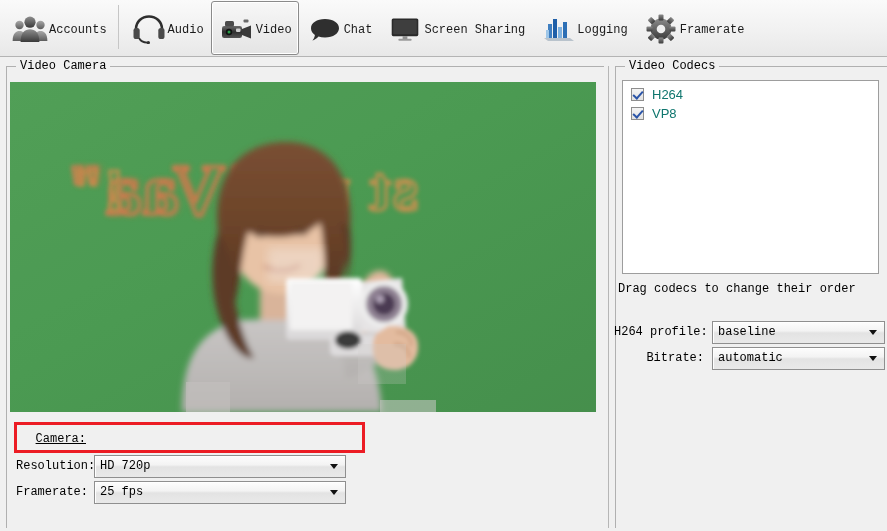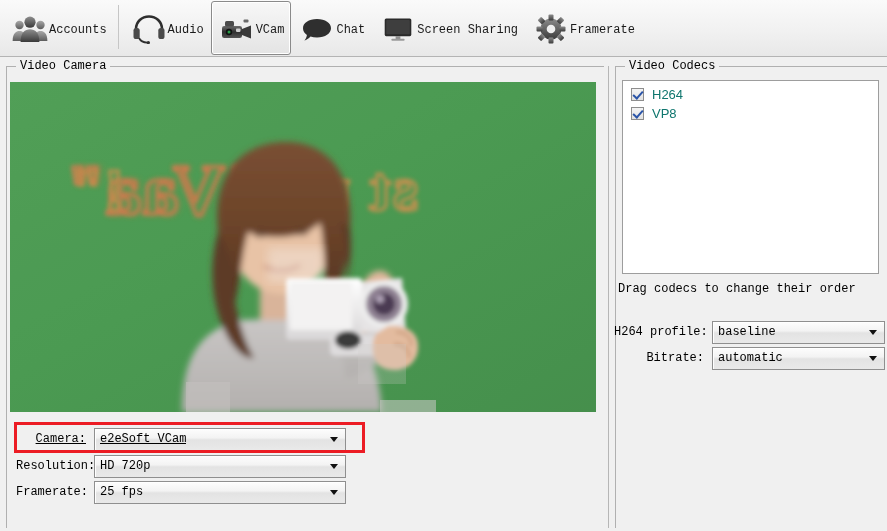--- a/index.html
+++ b/index.html
@@ -294,21 +294,21 @@
         </defs>
         <rect x="4" y="11" width="20" height="12" rx="2.2" fill="url(#gCam)"></rect>
         <path d="M24 14 L33 10.5 V23.5 L24 20 Z" fill="#3a3a3a"></path>
         <rect x="7" y="6" width="9" height="5.5" rx="1.6" fill="#4a4a4a"></rect>
         <circle cx="11" cy="17" r="3.2" fill="#111"></circle>
         <circle cx="11" cy="17" r="1.5" fill="#2a9d4a"></circle>
         <rect x="18" y="13.5" width="4.5" height="3.4" rx="0.8" fill="#cfcfcf"></rect>
         <rect x="25.5" y="4.5" width="5" height="3" rx="1" fill="#6a6a6a"></rect>
       </svg>
     </span>
-    <span class="tb-lbl">VCam</span>
+    <span class="tb-lbl">Video</span>
   </div>
 
   <div class="tb-item">
     <span class="tb-ico">
       <svg width="34" height="28" viewBox="0 0 34 28">
         <path d="M17 4 C25.3 4 31 8.1 31 13.2 C31 18.3 25.3 22.4 17 22.4
                  C14.6 22.4 12.4 22.1 10.5 21.5 C8.6 23.6 6.5 25 4.4 25.6
                  C5.9 23.7 6.8 21.8 6.9 20 C4.4 18.2 3 15.8 3 13.2
                  C3 8.1 8.7 4 17 4 Z" fill="#2f2f2f"></path>
       </svg>
@@ -321,20 +321,33 @@
       <svg width="40" height="28" viewBox="0 0 40 28">
         <rect x="6" y="3" width="28" height="18.5" rx="1.6" fill="#2b2b2b"></rect>
         <rect x="7.6" y="4.6" width="24.8" height="15" rx="0.8" fill="#3e3e3e"></rect>
         <rect x="17.5" y="21.5" width="5" height="3.2" fill="#8f8f8f"></rect>
         <rect x="13" y="24.3" width="14" height="2.1" rx="1" fill="#9a9a9a"></rect>
       </svg>
     </span>
     <span class="tb-lbl">Screen Sharing</span>
   </div>
 
+  <div class="tb-item">
+    <span class="tb-ico">
+      <svg width="36" height="28" viewBox="0 0 36 28">
+        <path d="M4 23 L30 23 L34 26 L8 26 Z" fill="#b9c3cc"></path>
+        <rect x="8" y="9" width="4" height="14" fill="#3f7fc1"></rect>
+        <rect x="13" y="4" width="4" height="19" fill="#1f5fa8"></rect>
+        <rect x="18" y="12" width="4" height="11" fill="#7fb2e0"></rect>
+        <rect x="23" y="7" width="4" height="16" fill="#2d6fb5"></rect>
+        <rect x="6" y="15" width="3" height="8" fill="#9ec6e8"></rect>
+      </svg>
+    </span>
+    <span class="tb-lbl">Logging</span>
+  </div>
 
   <div class="tb-item">
     <span class="tb-ico">
       <svg width="32" height="30" viewBox="0 0 32 30">
         <defs>
           <linearGradient id="gGear" x1="0" y1="0" x2="0" y2="1">
             <stop offset="0" stop-color="#8c8c8c"></stop>
               <stop offset="1" stop-color="#3b3b3b"></stop>
           </linearGradient>
         </defs>
@@ -456,24 +469,20 @@
       <rect x="348" y="262" width="48" height="40" fill="#cfcbc9" opacity="0.45"></rect>
     </g>
     <g opacity="0.35" filter="url(#blurL)">
       <rect x="258" y="166" width="56" height="34" fill="#f5f2f0"></rect>
     </g>
   </svg>
 </div>
 
 <div class="ctl-row" id="row-camera">
   <span class="ctl-lbl">Camera:</span>
-  <div class="combo">
-    <span class="val">e2eSoft VCam</span>
-    <span class="arrow"></span>
-  </div>
 </div>
 
 <div class="ctl-row" id="row-resolution">
   <span class="ctl-lbl">Resolution:</span>
   <div class="combo">
     <span class="val">HD 720p</span>
     <span class="arrow"></span>
   </div>
 </div>
 

